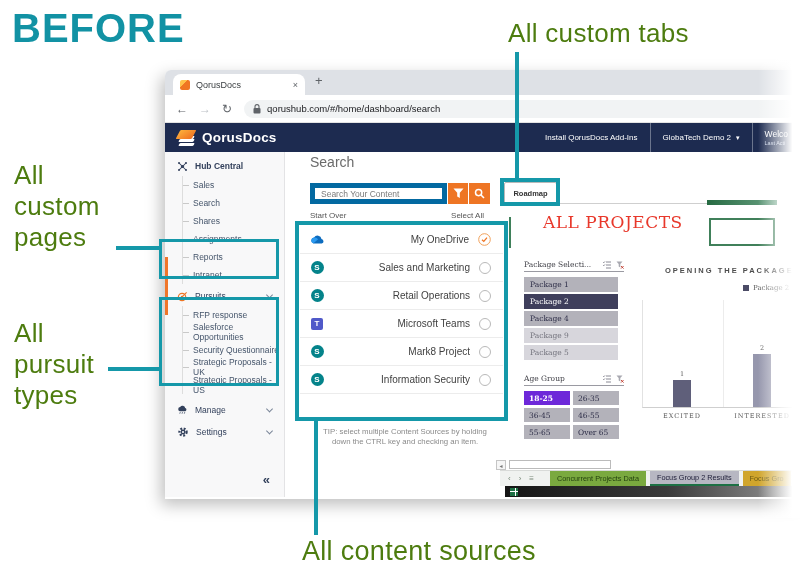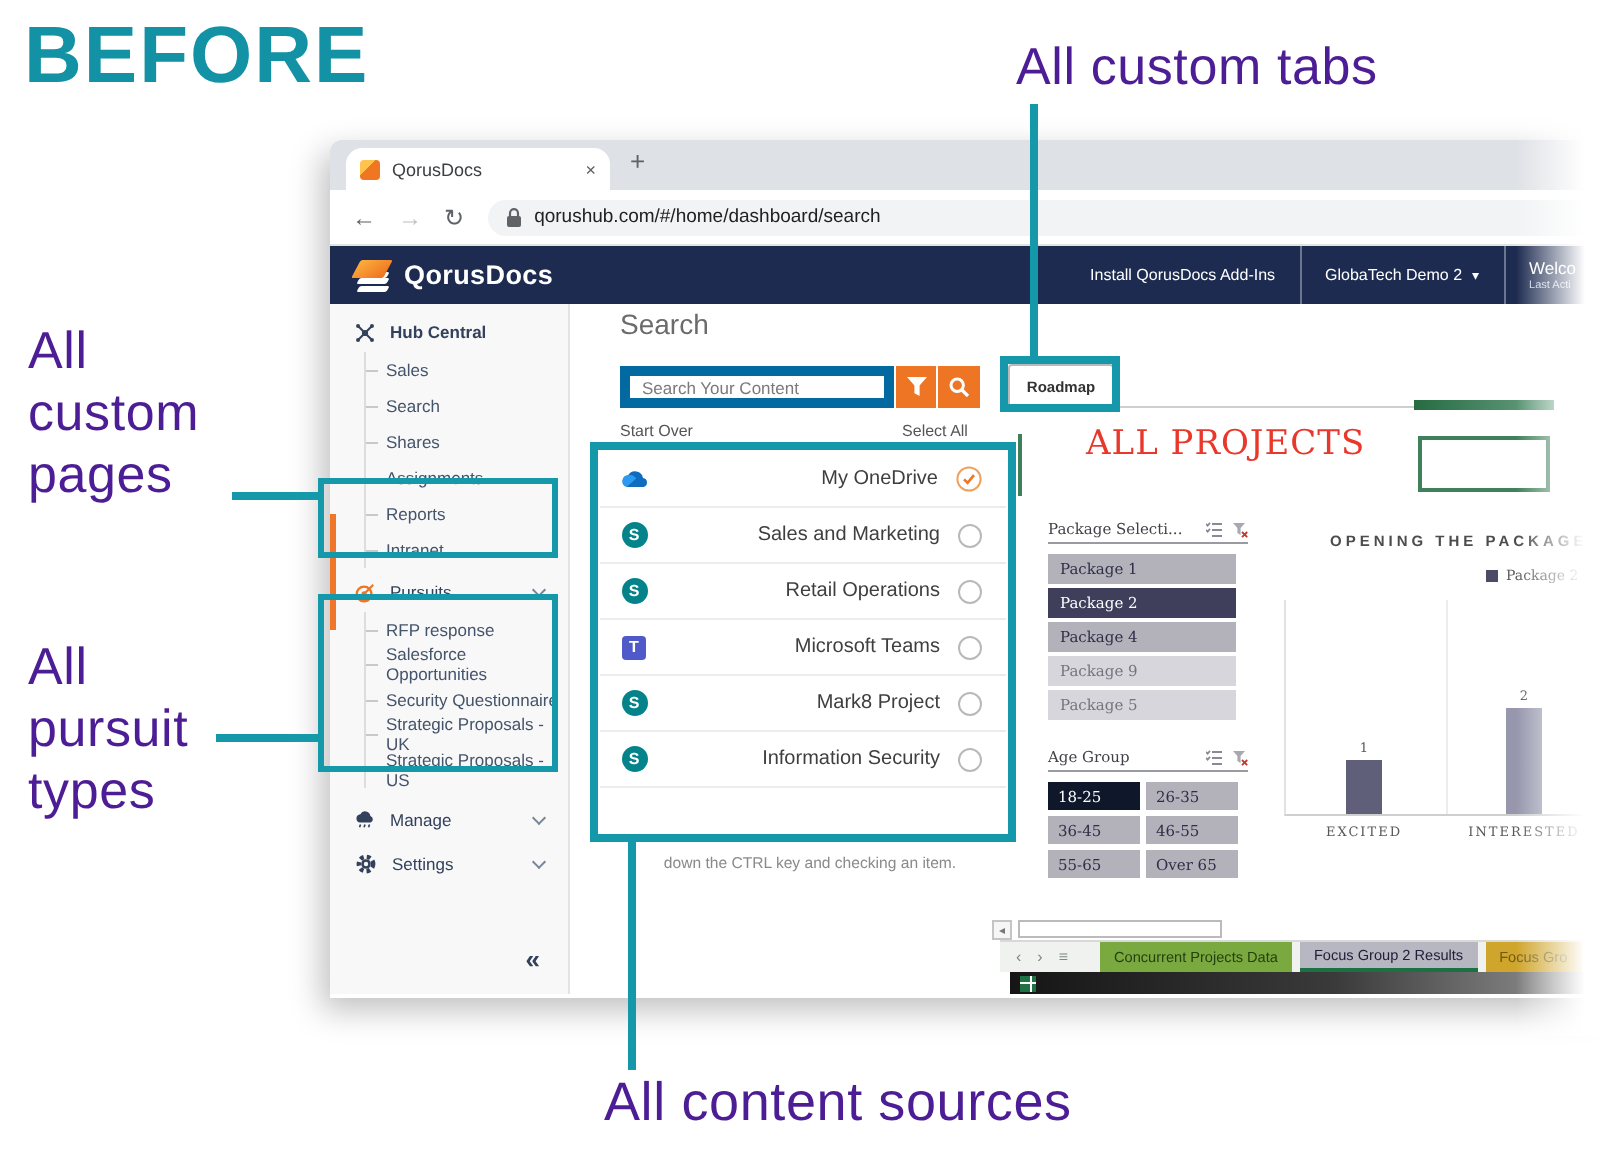--- a/index.html
+++ b/index.html
@@ -3,21 +3,21 @@
 <meta charset="utf-8">
 <style>
   * { margin:0; padding:0; box-sizing:border-box; }
   html,body { background:#fff; }
   .canvas { position:relative; width:800px; height:578px; background:#fff; overflow:hidden;
             font-family:"Liberation Sans", sans-serif; }
 
   
   .before { position:absolute; left:12px; top:6px; font-size:40px; font-weight:800;
             letter-spacing:1px; color:#1292a4; }
-  .ann { position:absolute; color:#4c1d95; font-size:26px; font-weight:400; letter-spacing:.3px; z-index:30; }
+  .ann { position:absolute; color:#4d7c0f; font-size:26px; font-weight:400; letter-spacing:.3px; z-index:30; }
   .ann-tabs { left:508px; top:18px; }
   .ann-pages { left:14px; top:160px; width:102px; line-height:31px; }
   .ann-pursuit { left:14px; top:318px; width:102px; line-height:31px; }
   .ann-sources { left:302px; top:536px; font-size:27px; }
   .conn { position:absolute; background:#1598a9; z-index:29; }
   .conn-tabs { left:515px; top:52px; width:4px; height:128px; }
   .conn-sources { left:314px; top:421px; width:4px; height:114px; }
   .conn-pages { left:116px; top:246px; width:45px; height:4px; }
   .conn-pursuit { left:108px; top:367px; width:53px; height:4px; }
   .hbox { position:absolute; border:3px solid #1598a9; background:transparent; z-index:28; }
@@ -116,21 +116,21 @@
   .pkg-hdr { left:359px; top:190px; }
   .pkg-items { position:absolute; left:359px; top:207px; display:flex; flex-direction:column; gap:2px; }
   .slc { width:94px; height:15px; display:flex; align-items:center; padding-left:6px; font-size:7.5px; }
   .slc.mid { background:#b3b2ba; color:#2e2e48; }
   .slc.sel { background:#3f3f5c; color:#fff; }
   .slc.light { background:#d7d6dc; color:#74747e; }
   .age-hdr { left:359px; top:304px; }
   .age-items { position:absolute; left:359px; top:321px; display:grid; grid-template-columns:46px 46px; gap:3px; }
   .slc2 { width:46px; height:14px; display:flex; align-items:center; padding-left:5px; font-size:7.5px; }
   .slc2.mid { background:#b3b2ba; color:#2e2e48; }
-  .slc2.sel { background:#0f172a; color:#fff; }
+  .slc2.sel { background:#6d28d9; color:#fff;font-weight:bold; }
 
   .chart-title { position:absolute; left:500px; top:196px; font-size:7.5px; font-weight:700;
                  letter-spacing:2px; color:#4c4c4c; }
   .legend { position:absolute; left:578px; top:214px; display:flex; align-items:center; gap:4px;
             font-size:7px; color:#595959; }
   .lg-sw { width:6px; height:6px; background:#4b4b66; }
   .plot { position:absolute; left:477px; top:230px; width:156px; height:108px;
           border-left:1px solid #e2e2e2; border-right:1px solid #e2e2e2; border-bottom:1px solid #cfcfcf; }
   .plot .mid-div { position:absolute; left:80px; top:0; bottom:0; width:1px; background:#ececec; }
   .bar { position:absolute; bottom:0; width:18px; }
@@ -347,20 +347,21 @@
       </div>
       <div class="srcrow">
         <span class="ic16">
             <span class="sp-circ">S</span>
           </span>
         <span class="srcname">Information Security</span>
         <span class="radio"></span>
       </div>
     </div>
     <div class="tip">
+      <div>TIP: select multiple Content Sources by holding</div>
       <div>down the CTRL key and checking an item.</div>
     </div>
 
     <div class="roadmap">Roadmap</div>
     <div class="xl-topline"></div>
     <div class="xl-greenbar"></div>
     <div class="xl-greenbox"></div>
     <div class="xl-vline"></div>
     <div class="allproj serif">ALL PROJECTS</div>
 

